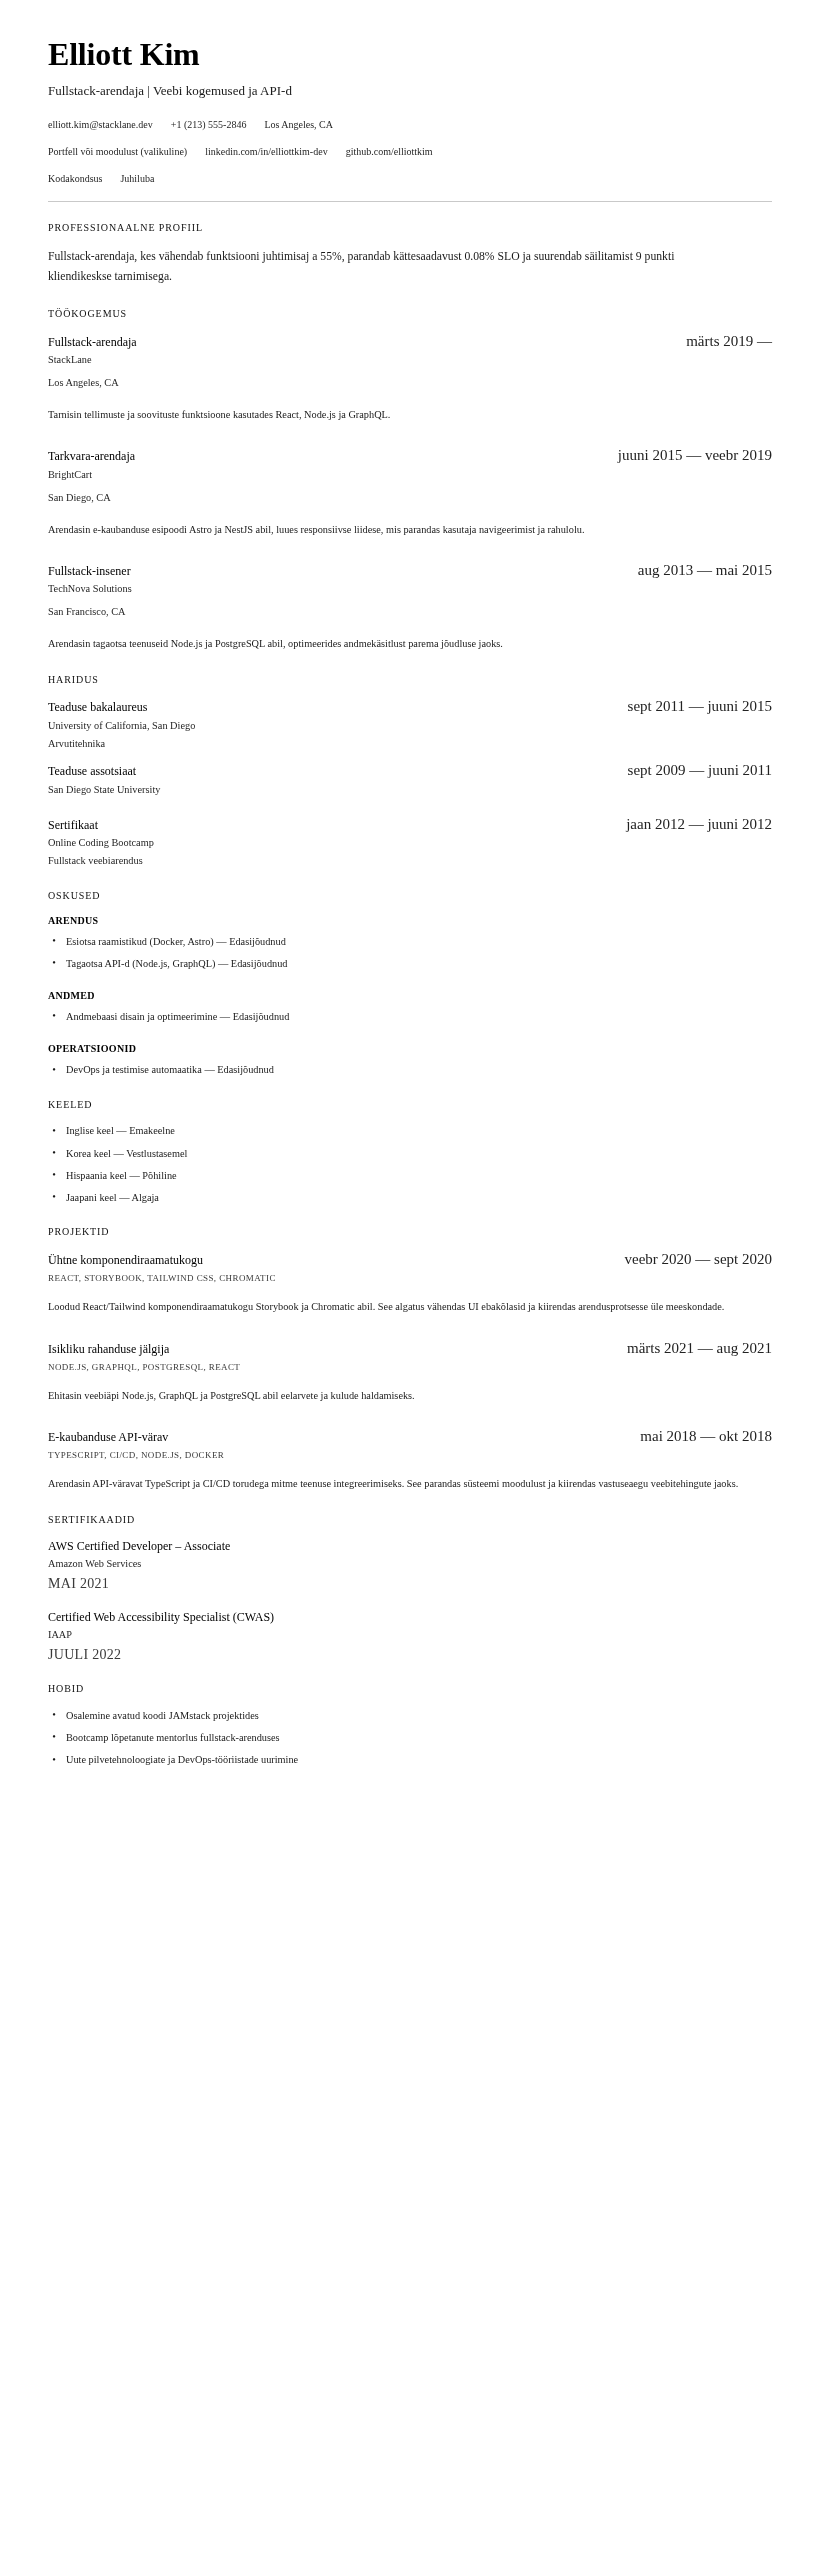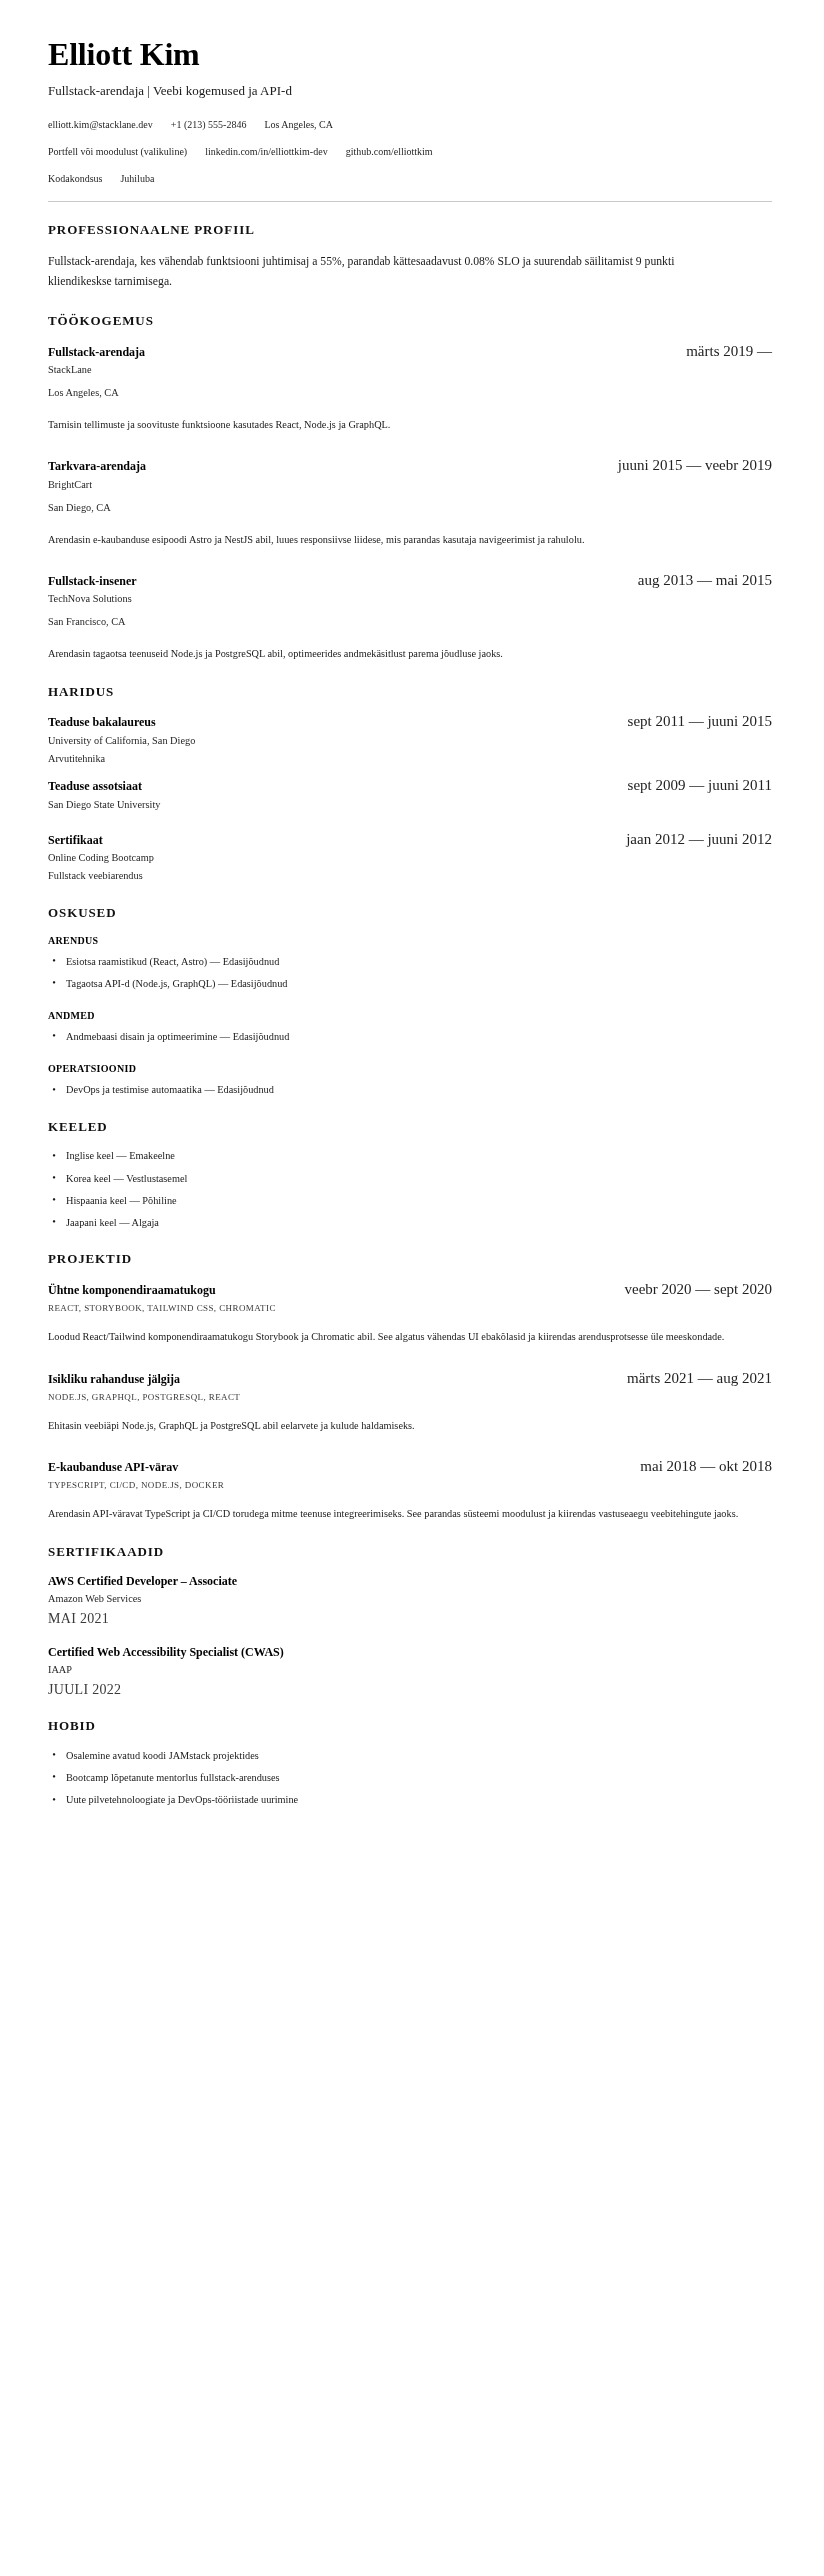--- a/index.html
+++ b/index.html
@@ -53,22 +53,22 @@
 
   .rule {
     border: 0;
     border-top: 0.7px solid #c9c9c9;
     margin: 15px 0 20.6px 0;
   }
 
   
   .section { margin: 0 0 8.2px 0; }
   .section-title {
-    font-size: 13px;
-    font-weight: 700;
+    font-size: 10px;
+    font-weight: 400;
     letter-spacing: 0.9px;
     text-transform: uppercase;
     margin: 0 0 13.7px 0;
     color: #111;
   }
   .section + .section { margin-top: 20.6px; }
 
   .summary {
     font-size: 11.7px;
     line-height: 1.72;
@@ -81,21 +81,21 @@
   .entry { margin: 0 0 23px 0; }
   .entry:last-child { margin-bottom: 0; }
   .entry-head {
     display: flex;
     justify-content: space-between;
     align-items: baseline;
     gap: 16.5px;
   }
   .entry-title {
     font-size: 12px;
-    font-weight: 700;
+    font-weight: 400;
     margin: 0;
     color: #000;
     line-height: 1.3;
   }
   .entry-date {
     font-size: 15px;
     font-weight: 400;
     color: #222;
     white-space: nowrap;
     flex: none;
@@ -265,21 +265,21 @@
       <p class="entry-org">Fullstack veebiarendus</p>
     </div>
   </section>
 
   <section class="section">
     <h2 class="section-title">Oskused</h2>
 
     <div class="skill-group">
       <h3 class="skill-group-title">Arendus</h3>
       <ul class="bullets">
-        <li>Esiotsa raamistikud (React, Astro) — Edasijõudnud</li>
+        <li>Esiotsa raamistikud (Docker, Astro) — Edasijõudnud</li>
         <li>Tagaotsa API-d (Node.js, GraphQL) — Edasijõudnud</li>
       </ul>
     </div>
 
     <div class="skill-group">
       <h3 class="skill-group-title">Andmed</h3>
       <ul class="bullets">
         <li>Andmebaasi disain ja optimeerimine — Edasijõudnud</li>
       </ul>
     </div>

